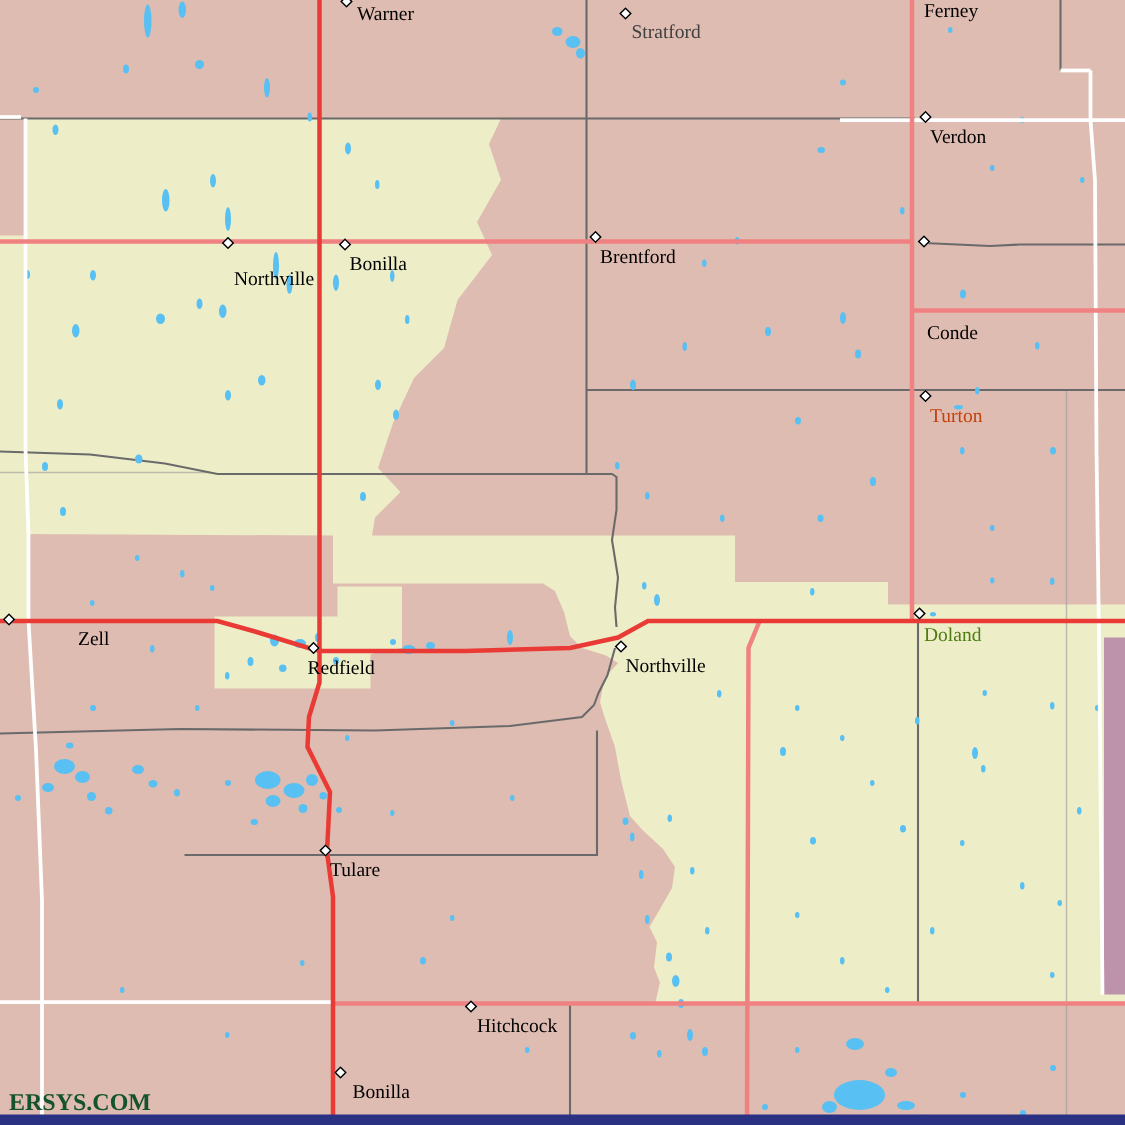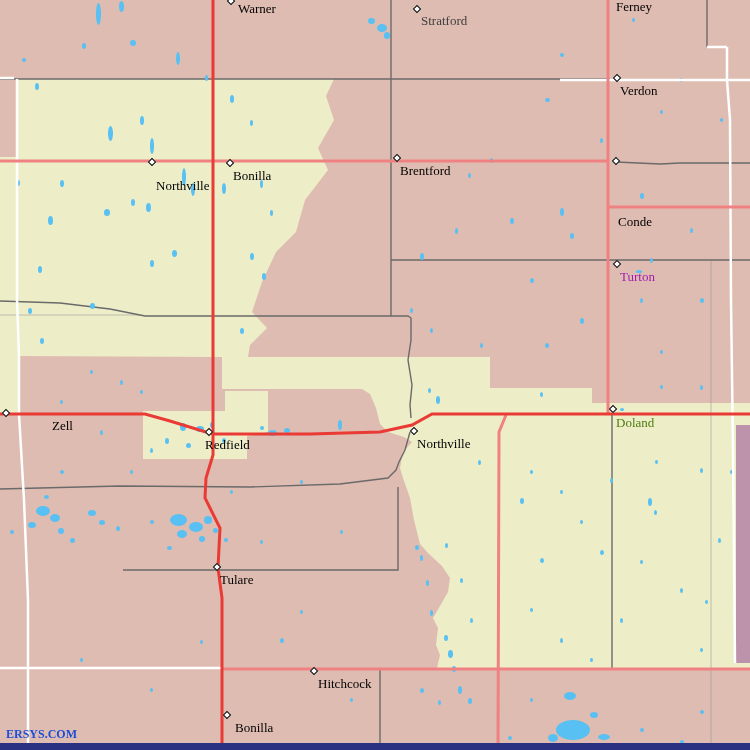--- a/index.html
+++ b/index.html
@@ -11,22 +11,22 @@
   #towns-layer{position:absolute;left:0;top:0;width:750px;height:750px;pointer-events:none;}
   .town{position:absolute;}
   .town-marker{
     position:absolute;width:4px;height:4px;background:#fff;
     border:1px solid #000;transform:rotate(45deg);
   }
   .town-label{
     position:absolute;font-size:13px;color:#000;white-space:nowrap;line-height:13px;
   }
   #attribution{
-    position:absolute;left:6px;top:727px;font-size:12px;font-weight:bold;
-    color:#1d4ed8;letter-spacing:0px;
+    position:absolute;left:6px;top:727px;font-size:16px;font-weight:bold;
+    color:#14532d;letter-spacing:0px;
   }
   #bottom-bar{
     position:absolute;left:0;top:743px;width:750px;height:7px;background:#2a3183;
   }
 </style>
 </head>
 <body>
 
 <div id="map-root">
   <svg id="map-svg" width="750" height="750">
@@ -252,21 +252,21 @@
       <div class="town">
         <span class="town-marker" style="left: 394px; top: 155px;"></span>
         <span class="town-label" style="left: 400px; top: 164px; color: rgb(0, 0, 0);">Brentford</span>
       </div>
       <div class="town">
         <span class="town-marker" style="left: 613px; top: 158px;"></span>
         <span class="town-label" style="left: 618px; top: 167px; color: rgb(0, 0, 0); margin-top: 48px;">Conde</span>
       </div>
       <div class="town">
         <span class="town-marker" style="left: 614px; top: 261px;"></span>
-        <span class="town-label" style="left: 620px; top: 270px; color: #a21caf; text-align: right;">Turton</span>
+        <span class="town-label" style="left: 620px; top: 270px; color: #c2410c; text-align: right;">Turton</span>
       </div>
       <div class="town">
         <span class="town-marker" style="left: 3px; top: 410px;"></span>
         <span class="town-label" style="left: 8px; top: 419px; color: rgb(0, 0, 0); margin-left: 44px;">Zell</span>
       </div>
       <div class="town">
         <span class="town-marker" style="left: 206px; top: 429px;"></span>
         <span class="town-label" style="left: 205px; top: 438px; color: rgb(0, 0, 0); text-align: right;">Redfield</span>
       </div>
       <div class="town">

